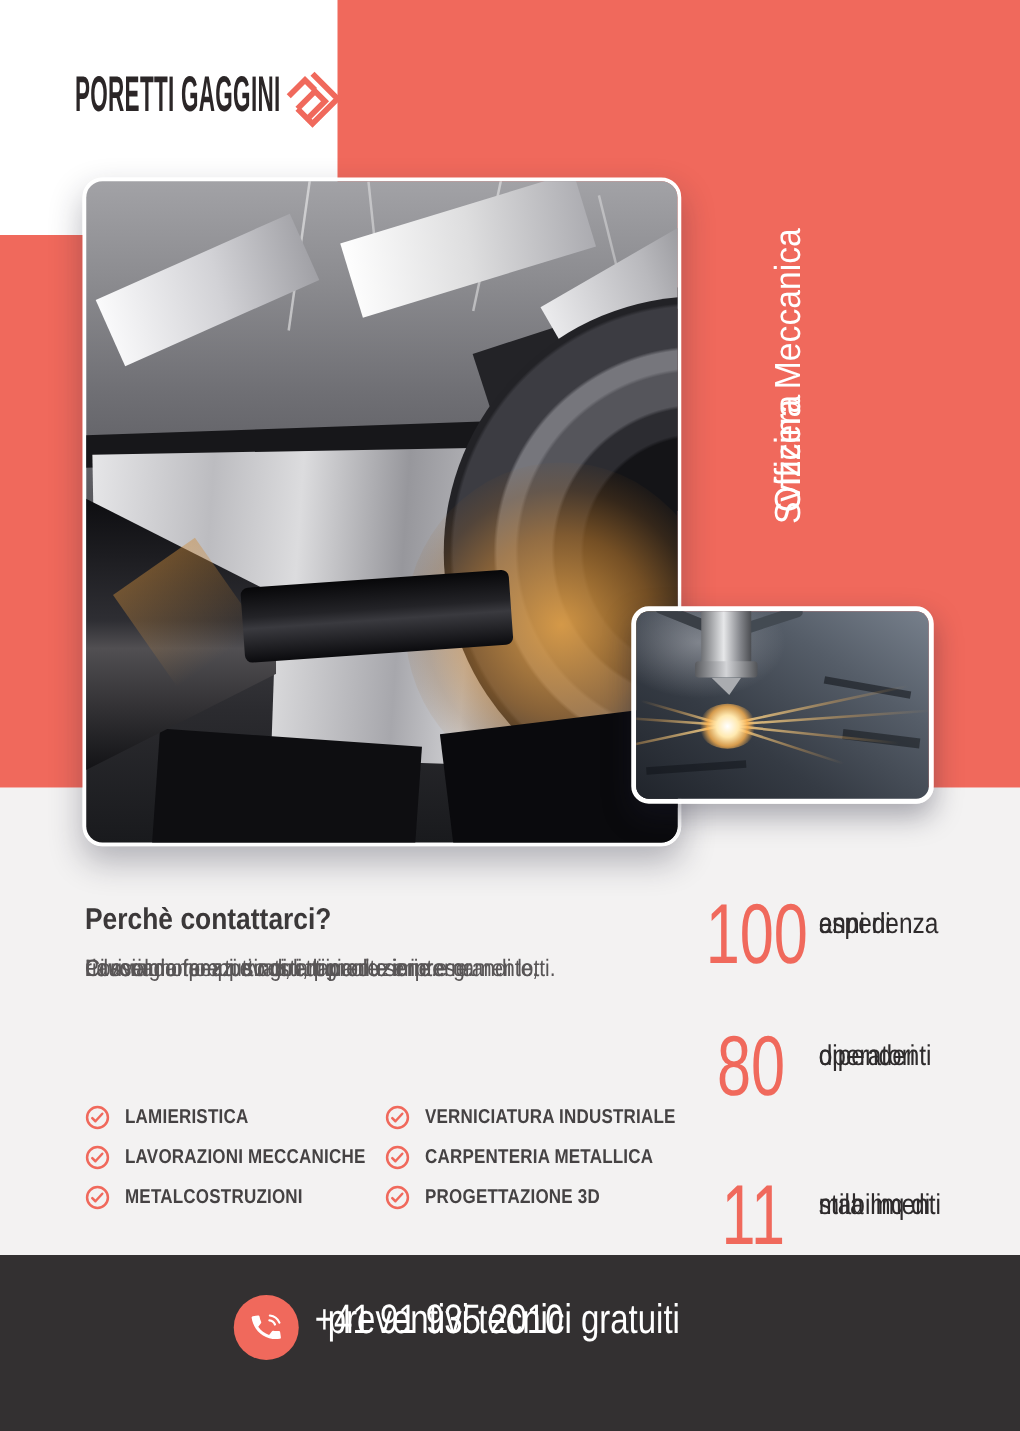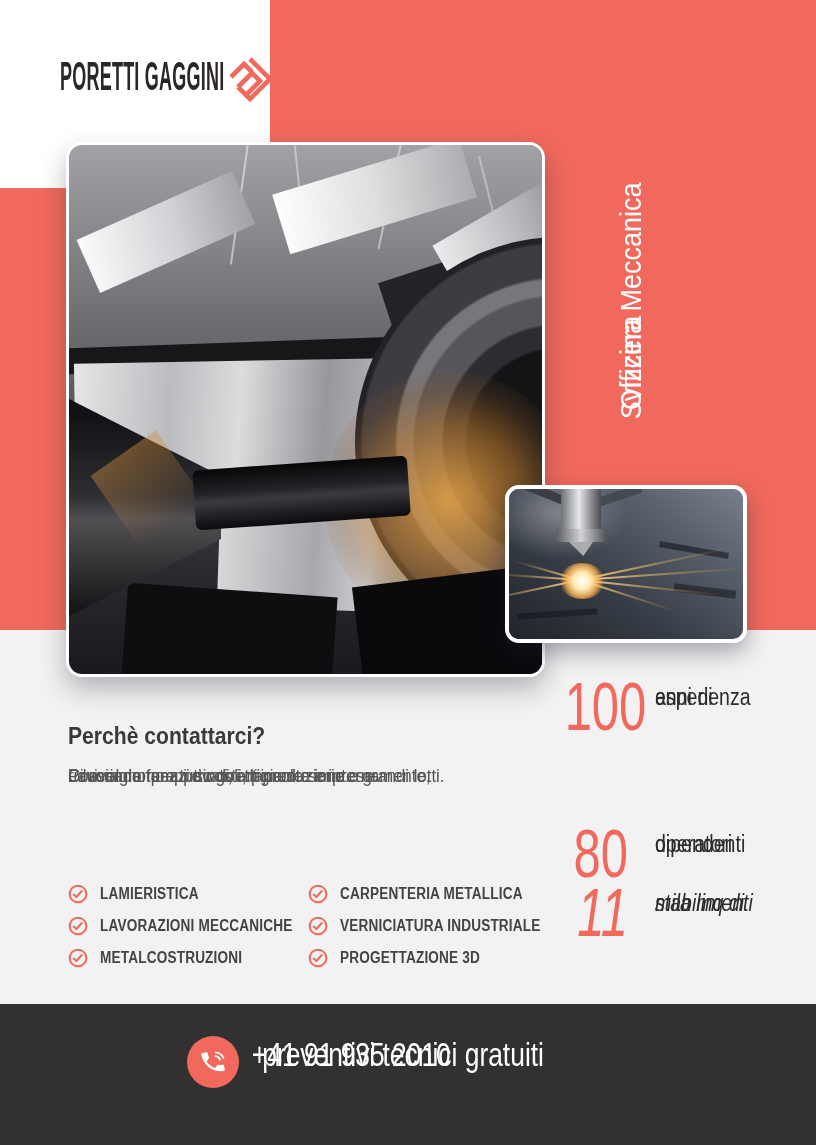--- a/index.html
+++ b/index.html
@@ -102,21 +102,21 @@
   
   .svc-col{top:884px;width:240px;}
   .svc-col.c1{left:68px;} .svc-col.c2{left:308px;}
   .svc-item{position:relative !important;display:flex;align-items:center;height:20px;margin-bottom:12px;}
   .svc-item svg{flex:0 0 20px;}
   .svc-label{margin-left:12px;font-size:16px;font-weight:600;color:var(--item-ink);white-space:nowrap;
     transform:scaleX(.85);transform-origin:0 50%;letter-spacing:.2px;}
 
   
   .stat{left:540px;width:276px;height:64px;}
-  .stat.s1{top:682px;} .stat.s2{top:829px;} .stat.s3{top:888px;font-style:italic;}
+  .stat.s1{top:723px;} .stat.s2{top:829px;} .stat.s3{top:948px;}
   .stat .num{position:absolute;left:0;right:188px;top:-4px;text-align:right;font-size:68px;line-height:56px;
     font-weight:400;color:var(--accent);transform:scaleX(.72);transform-origin:100% 50%;}
   .stat .lbl{position:absolute;left:115px;top:1px;font-size:23px;line-height:29px;font-weight:500;
     color:var(--stat-ink);transform:scaleX(.85);transform-origin:0 0;white-space:nowrap;}
 
   
   .phone-badge{left:187px;top:1036px;width:52px;height:52px;border-radius:50%;background:var(--accent);
     display:flex;align-items:center;justify-content:center;}
   .footer-text{left:227px;top:1035px;width:400px;text-align:center;color:#fff;}
   .footer-text .fl{font-size:33px;line-height:39px;white-space:nowrap;}
@@ -225,28 +225,28 @@
         </svg>
       <span class="svc-label">METALCOSTRUZIONI</span>
     </div>
   </div>
   <div class="svc-col c2">
     <div class="svc-item">
       <svg width="20" height="20" viewBox="0 0 24 24" fill="none">
           <circle cx="12" cy="12" r="10" stroke="#f0695c" stroke-width="2.4"></circle>
           <path d="M7 12.6 l3 3 L16.6 8.4" stroke="#f0695c" stroke-width="2.4" stroke-linecap="round" stroke-linejoin="round"></path>
         </svg>
+      <span class="svc-label">VERNICIATURA INDUSTRIALE</span>
+    </div>
+    <div class="svc-item">
+      <svg width="20" height="20" viewBox="0 0 24 24" fill="none">
+          <circle cx="12" cy="12" r="10" stroke="#f0695c" stroke-width="2.4"></circle>
+          <path d="M7 12.6 l3 3 L16.6 8.4" stroke="#f0695c" stroke-width="2.4" stroke-linecap="round" stroke-linejoin="round"></path>
+        </svg>
       <span class="svc-label">CARPENTERIA METALLICA</span>
-    </div>
-    <div class="svc-item">
-      <svg width="20" height="20" viewBox="0 0 24 24" fill="none">
-          <circle cx="12" cy="12" r="10" stroke="#f0695c" stroke-width="2.4"></circle>
-          <path d="M7 12.6 l3 3 L16.6 8.4" stroke="#f0695c" stroke-width="2.4" stroke-linecap="round" stroke-linejoin="round"></path>
-        </svg>
-      <span class="svc-label">VERNICIATURA INDUSTRIALE</span>
     </div>
     <div class="svc-item">
       <svg width="20" height="20" viewBox="0 0 24 24" fill="none">
           <circle cx="12" cy="12" r="10" stroke="#f0695c" stroke-width="2.4"></circle>
           <path d="M7 12.6 l3 3 L16.6 8.4" stroke="#f0695c" stroke-width="2.4" stroke-linecap="round" stroke-linejoin="round"></path>
         </svg>
       <span class="svc-label">PROGETTAZIONE 3D</span>
     </div>
   </div>
 

